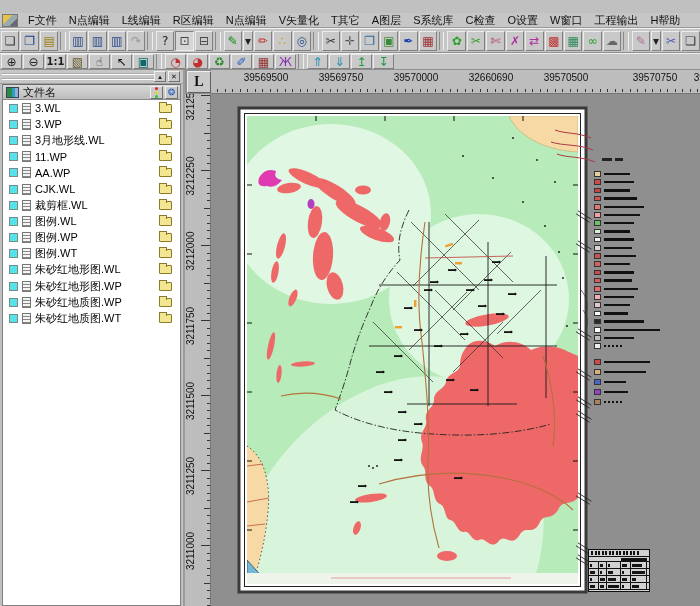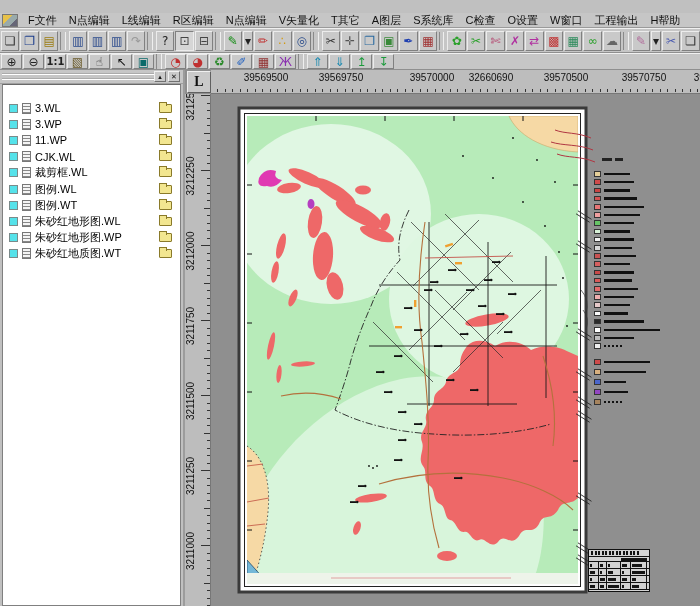--- a/index.html
+++ b/index.html
@@ -301,94 +301,130 @@
       </button>
     </div>
 
   <div class="left-col">
     <div class="gripper">
       <span class="lines"></span>
       <span class="gbtn up">▴</span>
       <span class="gbtn cl">✕</span>
     </div>
     <div class="file-panel">
+      <div class="fp-header">
+        <span class="tree-icon"></span>
+        <span class="fp-title">文件名</span>
+        <span class="hbtn traffic">
+            <i style="background:#d22"></i>
+            <i style="background:#dd2"></i>
+            <i style="background:#2c2"></i>
+          </span>
+        <span class="hbtn">
+            <span class="globe-glyph">❂</span>
+          </span>
+      </div>
       <div class="fp-list">
           <div class="frow">
             <span class="chk"></span>
             <span class="docic"></span>
             <span class="fname">3.WL</span>
             <span class="folder"></span>
           </div>
           <div class="frow">
             <span class="chk"></span>
             <span class="docic"></span>
             <span class="fname">3.WP</span>
             <span class="folder"></span>
           </div>
           <div class="frow">
             <span class="chk"></span>
             <span class="docic"></span>
+            <span class="fname">3月地形线.WL</span>
+            <span class="folder"></span>
+          </div>
+          <div class="frow">
+            <span class="chk"></span>
+            <span class="docic"></span>
             <span class="fname">11.WP</span>
             <span class="folder"></span>
           </div>
           <div class="frow">
             <span class="chk"></span>
             <span class="docic"></span>
+            <span class="fname">AA.WP</span>
+            <span class="folder"></span>
+          </div>
+          <div class="frow">
+            <span class="chk"></span>
+            <span class="docic"></span>
             <span class="fname">CJK.WL</span>
             <span class="folder"></span>
           </div>
           <div class="frow">
             <span class="chk"></span>
             <span class="docic"></span>
             <span class="fname">裁剪框.WL</span>
             <span class="folder"></span>
           </div>
           <div class="frow">
             <span class="chk"></span>
             <span class="docic"></span>
             <span class="fname">图例.WL</span>
             <span class="folder"></span>
           </div>
           <div class="frow">
             <span class="chk"></span>
             <span class="docic"></span>
+            <span class="fname">图例.WP</span>
+            <span class="folder"></span>
+          </div>
+          <div class="frow">
+            <span class="chk"></span>
+            <span class="docic"></span>
             <span class="fname">图例.WT</span>
             <span class="folder"></span>
           </div>
           <div class="frow">
             <span class="chk"></span>
             <span class="docic"></span>
             <span class="fname">朱砂红地形图.WL</span>
             <span class="folder"></span>
           </div>
           <div class="frow">
             <span class="chk"></span>
             <span class="docic"></span>
             <span class="fname">朱砂红地形图.WP</span>
+            <span class="folder"></span>
+          </div>
+          <div class="frow">
+            <span class="chk"></span>
+            <span class="docic"></span>
+            <span class="fname">朱砂红地质图.WP</span>
             <span class="folder"></span>
           </div>
           <div class="frow">
             <span class="chk"></span>
             <span class="docic"></span>
             <span class="fname">朱砂红地质图.WT</span>
             <span class="folder"></span>
           </div>
         </div>
     </div>
   </div>
 
   <div class="main">
     <div class="corner-btn">L</div>
     <div class="hruler">
         <span class="hlabel" style="left: 55px;">39569500</span>
         <span class="hlabel" style="left: 130px;">39569750</span>
-        <span class="hlabel" style="left: 221px;">39570000</span>
+        <span class="hlabel" style="left: 205px;">39570000</span>
         <span class="hlabel" style="left: 280px;">32660690</span>
         <span class="hlabel" style="left: 355px;">39570500</span>
-        <span class="hlabel" style="left: 433px;">39570750</span>
+        <span class="hlabel" style="left: 444px;">39570750</span>
         <span class="hlabel" style="left: 505px;">39571000</span>
         <div class="htick" style="left: 6px; height: 3px;"></div>
         <div class="htick" style="left: 13.5px; height: 3px;"></div>
         <div class="htick" style="left: 21px; height: 3px;"></div>
         <div class="htick" style="left: 28.5px; height: 3px;"></div>
         <div class="htick" style="left: 36px; height: 3px;"></div>
         <div class="htick" style="left: 43.5px; height: 3px;"></div>
         <div class="htick" style="left: 51px; height: 3px;"></div>
         <div class="htick" style="left: 58.5px; height: 3px;"></div>
         <div class="htick" style="left: 66px; height: 3px;"></div>

